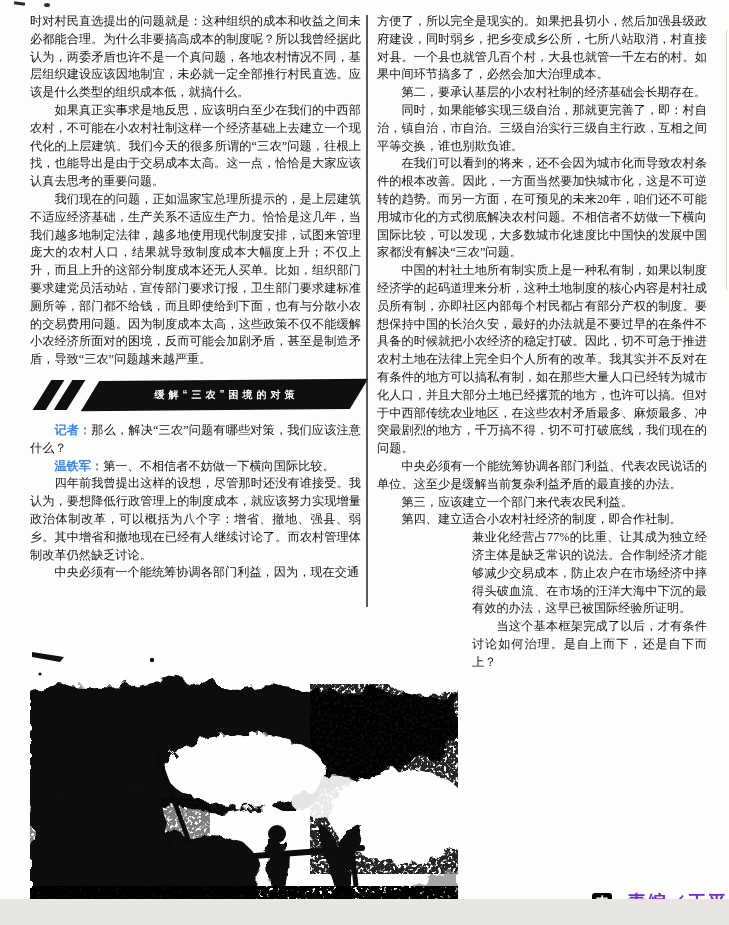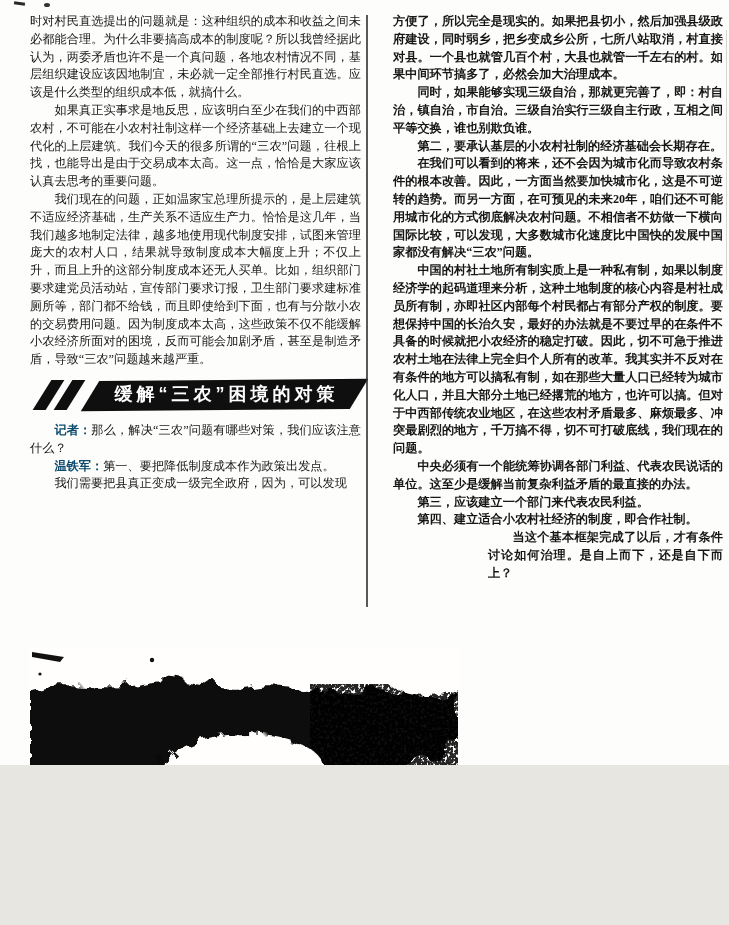--- a/index.html
+++ b/index.html
@@ -1,48 +1,48 @@
 <!DOCTYPE html>
 <html><head>
 <meta charset="utf-8">
 <style>
   html,body { margin:0; padding:0; background:#e8e6e1; }
   .page {
-    position:relative; width:729px; height:765px; margin:0 auto;
+    position:relative; width:729px; height:899px; margin:0 auto;
     background:#fdfdfb; overflow:hidden;
     font-family:"Liberation Serif", serif; color:#161616;
   }
   .col {
     position:absolute; top:13px;
     font-size:12.2px; line-height:17.8px;
     text-align:justify; word-break:break-all;
   }
   .col p { margin:0; text-indent:2em; }
   .col p.noindent { text-indent:0; }
   .col-left  { left:30px;  width:331px; }
-  .col-right { left:393px; width:330px; height:912px; overflow:hidden;font-weight:bold; }
-  .speaker { font-family:Liberation Sans, sans-serif; font-weight:700; color:#0c4a6e; }
+  .col-right { left:377px; width:330px; height:912px; overflow:hidden; }
+  .speaker { font-family:Liberation Sans, sans-serif; font-weight:700; color:#3b82f6; }
 
   
   .banner { position:relative; height:36px; margin:8px 0 9px 0; }
   .banner .stripe {
     position:absolute; top:3px; bottom:3px; width:13px; background:#0f0f0f;
     transform:skewX(-32deg);
   }
   .banner .s1 { left:12px; }
   .banner .s2 { left:33px; }
   .banner .bar {
     position:absolute; left:60px; right:2px; top:3px; bottom:3px; background:#0f0f0f;
     transform:rotate(-0.5deg) skewX(-32deg);
   }
   .banner .banner-text {
     position:absolute; left:62px; right:0; top:0; bottom:0;
     display:flex; align-items:center; justify-content:center;
     color:#ffffff; font-family:"Liberation Sans", sans-serif;
-    font-weight:700; font-size:18px; letter-spacing:4px; text-indent:0;
+    font-weight:700; font-size:10px; letter-spacing:4px; text-indent:0;
   }
 
   .divider {
     position:absolute; left:366px; top:15px; width:1.5px; height:592px;
     background:#2f2f2f; opacity:.8;
   }
 
   .photo { position:absolute; left:30px; top:648px; width:428px; height:270px; }
   .photo svg { display:block; }
   .photo-spacer { float:left; width:95px; height:350px; }
@@ -83,36 +83,38 @@
     <p>我们现在的问题，正如温家宝总理所提示的，是上层建筑不适应经济基础，生产关系不适应生产力。恰恰是这几年，当我们越多地制定法律，越多地使用现代制度安排，试图来管理庞大的农村人口，结果就导致制度成本大幅度上升；不仅上升，而且上升的这部分制度成本还无人买单。比如，组织部门要求建党员活动站，宣传部门要求订报，卫生部门要求建标准厕所等，部门都不给钱，而且即使给到下面，也有与分散小农的交易费用问题。因为制度成本太高，这些政策不仅不能缓解小农经济所面对的困境，反而可能会加剧矛盾，甚至是制造矛盾，导致“三农”问题越来越严重。</p>
 
     <div class="banner">
       <div class="stripe s1"></div>
       <div class="stripe s2"></div>
       <div class="bar"></div>
       <div class="banner-text">缓解“三农”困境的对策</div>
     </div>
 
     <p><b class="speaker">记者：</b><span>那么，解决“三农”问题有哪些对策，我们应该注意什么？</span></p>
-    <p><b class="speaker">温铁军：</b><span>第一、要把降低制度成本作为政策出发点。</span></p>
-    <p>我们需要把县真正变成一级完全政府，因为，可以发现</p>
+    <p><b class="speaker">温铁军：</b><span>第一、不相信者不妨做一下横向国际比较。</span></p>
+    <p>四年前我曾提出这样的设想，尽管那时还没有谁接受。我认为，要想降低行政管理上的制度成本，就应该努力实现增量政治体制改革，可以概括为八个字：增省、撤地、强县、弱乡。其中增省和撤地现在已经有人继续讨论了。而农村管理体制改革仍然缺乏讨论。</p>
+    <p>中央必须有一个能统筹协调各部门利益，因为，现在交通</p>
   </div>
 
   <div class="divider"></div>
 
   <div class="col col-right">
     <p class="noindent">方便了，所以完全是现实的。如果把县切小，然后加强县级政府建设，同时弱乡，把乡变成乡公所，七所八站取消，村直接对县。一个县也就管几百个村，大县也就管一千左右的村。如果中间环节搞多了，必然会加大治理成本。</p>
+    <p>第二，要承认基层的小农村社制的经济基础会长期存在。</p>
     <p>同时，如果能够实现三级自治，那就更完善了，即：村自治，镇自治，市自治。三级自治实行三级自主行政，互相之间平等交换，谁也别欺负谁。</p>
-    <p>第二，要承认基层的小农村社制的经济基础会长期存在。</p>
     <p>在我们可以看到的将来，还不会因为城市化而导致农村条件的根本改善。因此，一方面当然要加快城市化，这是不可逆转的趋势。而另一方面，在可预见的未来20年，咱们还不可能用城市化的方式彻底解决农村问题。不相信者不妨做一下横向国际比较，可以发现，大多数城市化速度比中国快的发展中国家都没有解决“三农”问题。</p>
     <p>中国的村社土地所有制实质上是一种私有制，如果以制度经济学的起码道理来分析，这种土地制度的核心内容是村社成员所有制，亦即社区内部每个村民都占有部分产权的制度。要想保持中国的长治久安，最好的办法就是不要过早的在条件不具备的时候就把小农经济的稳定打破。因此，切不可急于推进农村土地在法律上完全归个人所有的改革。我其实并不反对在有条件的地方可以搞私有制，如在那些大量人口已经转为城市化人口，并且大部分土地已经撂荒的地方，也许可以搞。但对于中西部传统农业地区，在这些农村矛盾最多、麻烦最多、冲突最剧烈的地方，千万搞不得，切不可打破底线，我们现在的问题。</p>
     <p>中央必须有一个能统筹协调各部门利益、代表农民说话的单位。这至少是缓解当前复杂利益矛盾的最直接的办法。</p>
     <p>第三，应该建立一个部门来代表农民利益。</p>
     <p>第四、建立适合小农村社经济的制度，即合作社制。</p>
     <div class="photo-spacer"></div>
+    <p class="noindent">兼业化经营占77%的比重、让其成为独立经济主体是缺乏常识的说法。合作制经济才能够减少交易成本，防止农户在市场经济中摔得头破血流、在市场的汪洋大海中下沉的最有效的办法，这早已被国际经验所证明。</p>
     <p>当这个基本框架完成了以后，才有条件讨论如何治理。是自上而下，还是自下而上？</p>
   </div>
 
   <div class="photo" aria-label="黑白照片：农民赶着牲口在田间犁地">
     <svg viewBox="0 0 428 270" width="428" height="270" xmlns="http://www.w3.org/2000/svg" role="img">
       <defs>
         <filter id="rough" x="-15%" y="-15%" width="130%" height="130%">
           <feTurbulence type="fractalNoise" baseFrequency="0.045" numOctaves="3" seed="11" result="t"></feTurbulence>
           <feDisplacementMap in="SourceGraphic" in2="t" scale="24"></feDisplacementMap>
         </filter>

